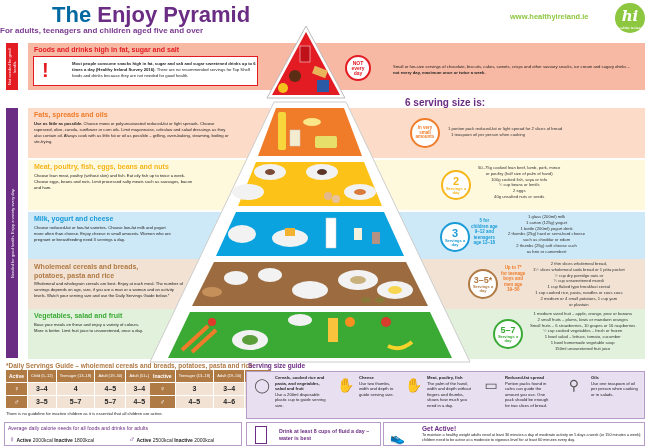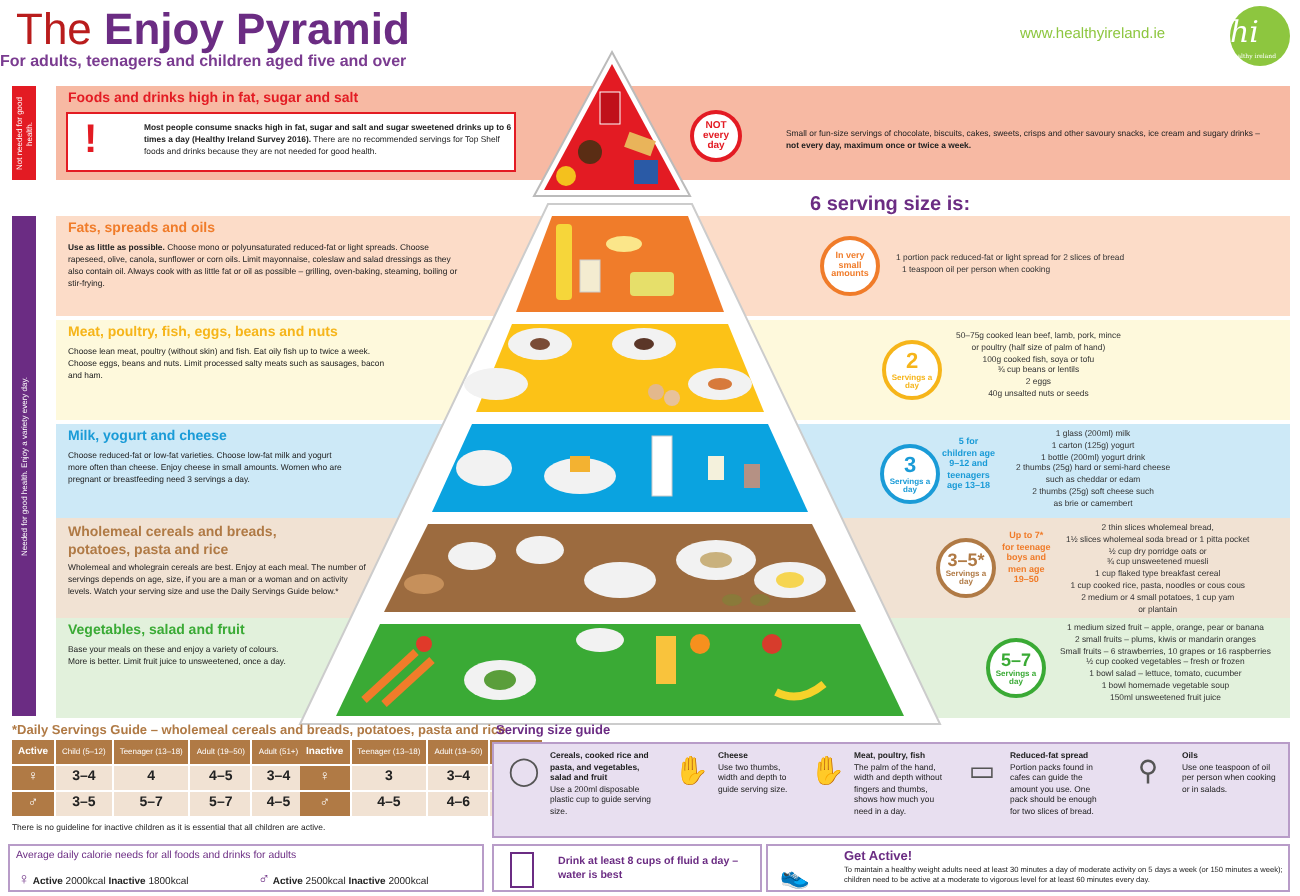--- a/index.html
+++ b/index.html
@@ -1,23 +1,23 @@
 <!DOCTYPE html>
 <html><head>
 <meta charset="utf-8">
 <style>
   * { box-sizing: border-box; margin: 0; padding: 0; }
   body { width: 650px; height: 448px; background: #ffffff; font-family: "Liberation Sans", sans-serif; position: relative; overflow: hidden; color: #222; }
   .abs { position: absolute; }
   .title { left: 8px; top: 2px; font-size: 22px; color: #6b2c83; line-height: 26px; }
   .title b { font-weight: bold; color: #6b2c83; }
-  .title .the { font-weight: normal; color: #b91c1c; }
+  .title .the { font-weight: bold; color: #0369a1; margin-left: 44px; }
   .subtitle { left: 0; top: 26px; font-size: 8px; font-weight: bold; color: #7a3b90; }
-  .url { left: 510px; top: 12px; font-size: 7.5px; font-weight: normal; color: #8dc63f; }
-  .logo { left: 615px; top: 3px; width: 30px; height: 30px; border-radius: 50%; background: #8dc63f; color: #fff; font-size: 15px; font-weight: normal; font-style: italic; text-align: left; line-height: 26px; font-family: "DejaVu Serif", serif; }
+  .url { left: 510px; top: 12px; font-size: 7.5px; font-weight: bold; color: #8dc63f; }
+  .logo { left: 615px; top: 3px; width: 30px; height: 30px; border-radius: 50%; background: #8dc63f; color: #fff; font-size: 15px; font-weight: bold; font-style: italic; text-align: center; line-height: 26px; font-family: "DejaVu Serif", serif; }
   .logo small { position: absolute; left: 0; right: 0; bottom: 3px; font-size: 3px; line-height: 3px; font-style: normal; }
 
   .band { left: 28px; width: 617px; }
   .vbar { width: 12px; color: #fff; font-size: 4px; writing-mode: vertical-rl; transform: rotate(180deg); text-align: center; display: flex; align-items: center; justify-content: center; }
   .top-bar { left: 6px; top: 43px; height: 47px; background: #e31b23; }
   .main-bar { left: 6px; top: 108px; height: 250px; background: #6b2c83; }
 
   .topshelf { top: 43px; height: 47px; background: #f7b9a3; }
   .topshelf .head { position: absolute; left: 6px; top: 3px; font-size: 7px; font-weight: bold; color: #e31b23; }
   .topshelf .box { position: absolute; left: 5px; top: 13px; width: 225px; height: 30px; background: #fff; border: 1px solid #e31b23; }

